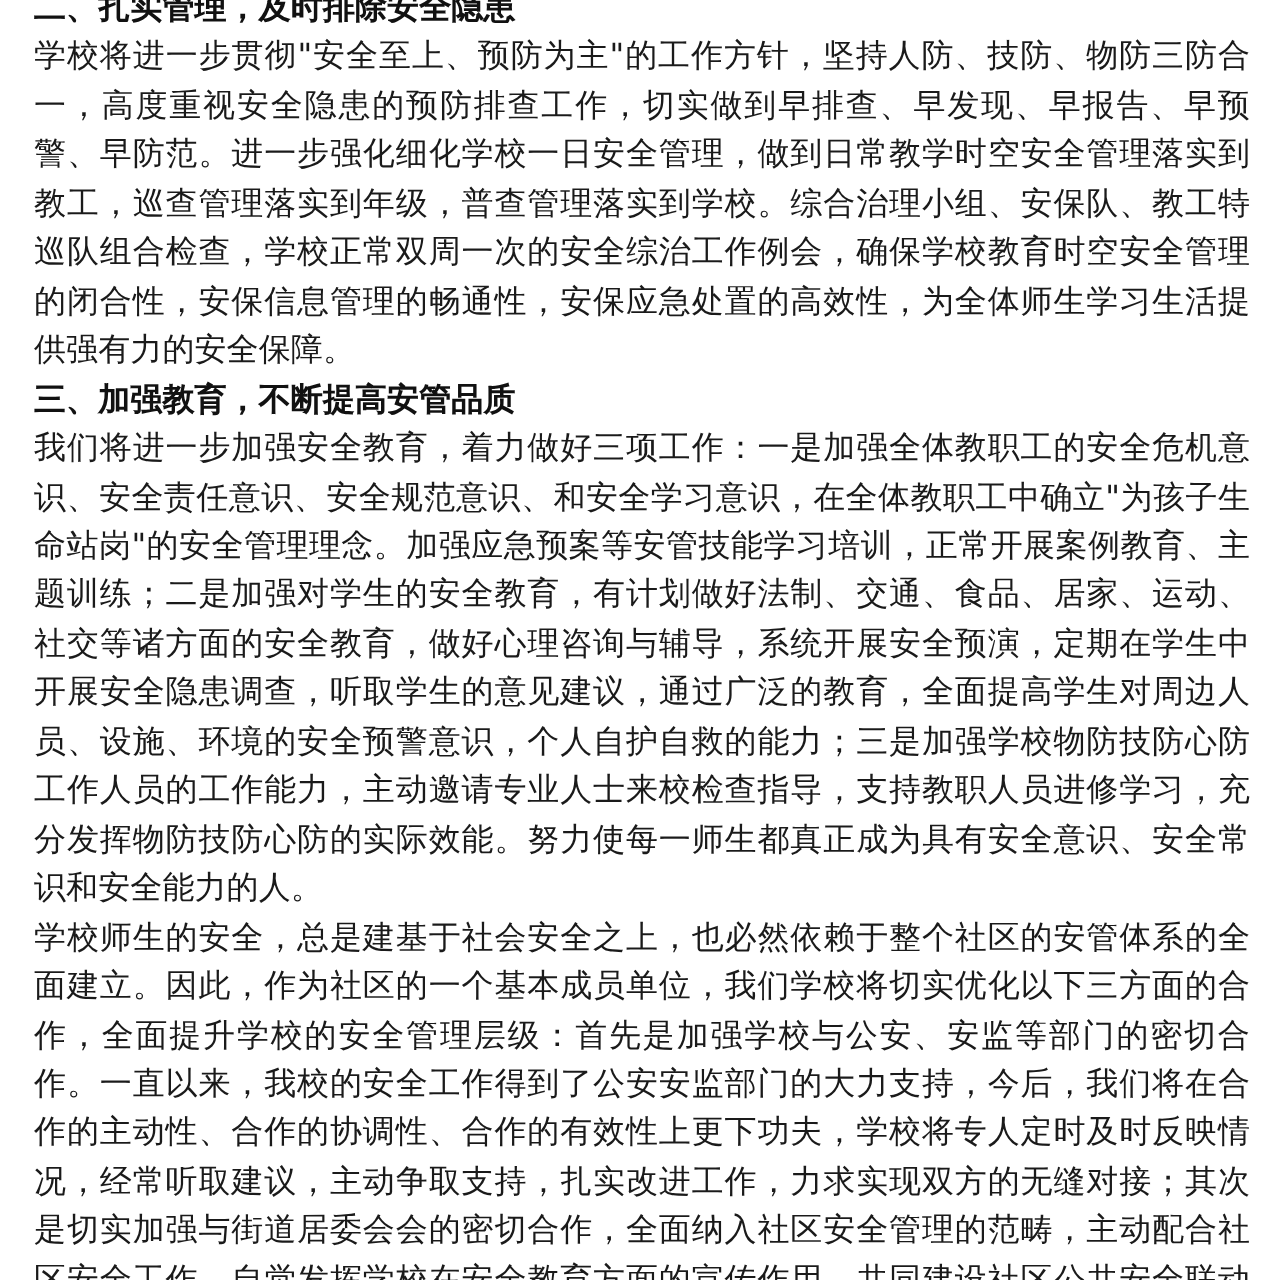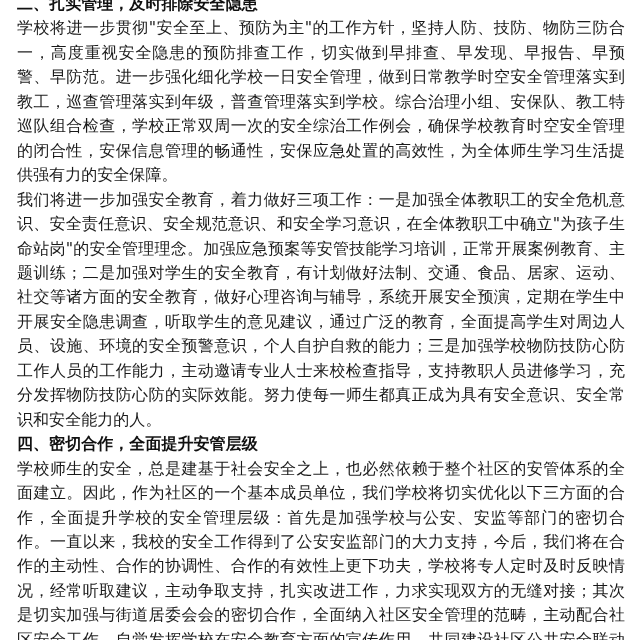--- a/index.html
+++ b/index.html
@@ -13,16 +13,16 @@
   }
   .doc p { margin: 0; }
   .doc h3 { margin: 0; font-size: 16px; font-weight: bold; line-height: 24.45px; color: #111; }
 </style>
 </head>
 <body>
 
 <div class="doc">
   <h3>二、扎实管理，及时排除安全隐患</h3>
   <p>学校将进一步贯彻"安全至上、预防为主"的工作方针，坚持人防、技防、物防三防合一，高度重视安全隐患的预防排查工作，切实做到早排查、早发现、早报告、早预警、早防范。进一步强化细化学校一日安全管理，做到日常教学时空安全管理落实到教工，巡查管理落实到年级，普查管理落实到学校。综合治理小组、安保队、教工特巡队组合检查，学校正常双周一次的安全综治工作例会，确保学校教育时空安全管理的闭合性，安保信息管理的畅通性，安保应急处置的高效性，为全体师生学习生活提供强有力的安全保障。</p>
+  <h3>三、加强教育，不断提高安管品质</h3>
   <p>我们将进一步加强安全教育，着力做好三项工作：一是加强全体教职工的安全危机意识、安全责任意识、安全规范意识、和安全学习意识，在全体教职工中确立"为孩子生命站岗"的安全管理理念。加强应急预案等安管技能学习培训，正常开展案例教育、主题训练；二是加强对学生的安全教育，有计划做好法制、交通、食品、居家、运动、社交等诸方面的安全教育，做好心理咨询与辅导，系统开展安全预演，定期在学生中开展安全隐患调查，听取学生的意见建议，通过广泛的教育，全面提高学生对周边人员、设施、环境的安全预警意识，个人自护自救的能力；三是加强学校物防技防心防工作人员的工作能力，主动邀请专业人士来校检查指导，支持教职人员进修学习，充分发挥物防技防心防的实际效能。努力使每一师生都真正成为具有安全意识、安全常识和安全能力的人。</p>
-  <h3>四、密切合作，全面提升安管层级</h3>
   <p>学校师生的安全，总是建基于社会安全之上，也必然依赖于整个社区的安管体系的全面建立。因此，作为社区的一个基本成员单位，我们学校将切实优化以下三方面的合作，全面提升学校的安全管理层级：首先是加强学校与公安、安监等部门的密切合作。一直以来，我校的安全工作得到了公安安监部门的大力支持，今后，我们将在合作的主动性、合作的协调性、合作的有效性上更下功夫，学校将专人定时及时反映情况，经常听取建议，主动争取支持，扎实改进工作，力求实现双方的无缝对接；其次是切实加强与街道居委会会的密切合作，全面纳入社区安全管理的范畴，主动配合社区安全工作，自觉发挥学校在安全教育方面的宣传作用，共同建设社区公共安全联动机制；再次是加强与学生家庭的密切合作，致力实现家校教育安保工作的目标一致、步调一致，学校将建立“儿童安全社区委员会”，邀请学生家长以及社会各界爱心人士参与学校儿童安全保护工作，努力建构起社会化的群防共管机制，为全体师生构筑一道无形无忧的绿色长城，让学校真正成为师生舒心、家长安心、社会放心的文化</p>
 </div>
 
 </body></html>

